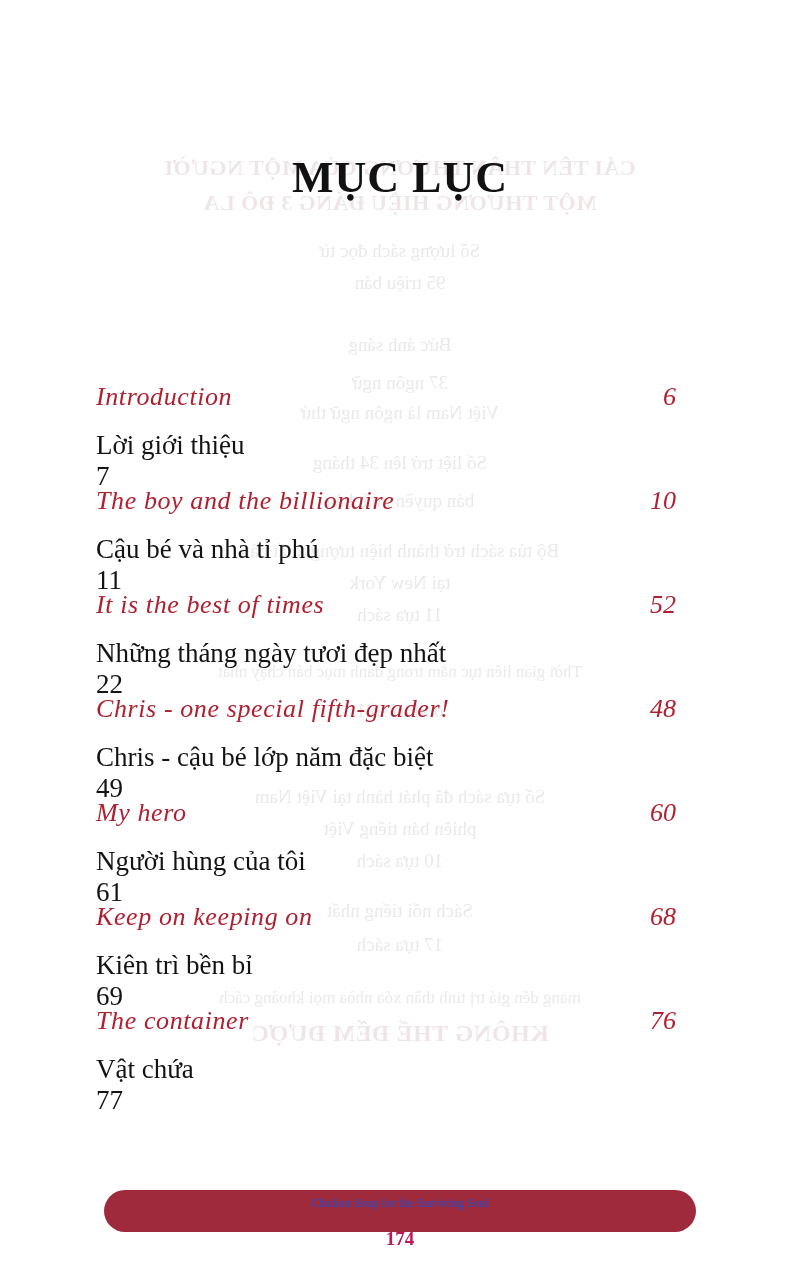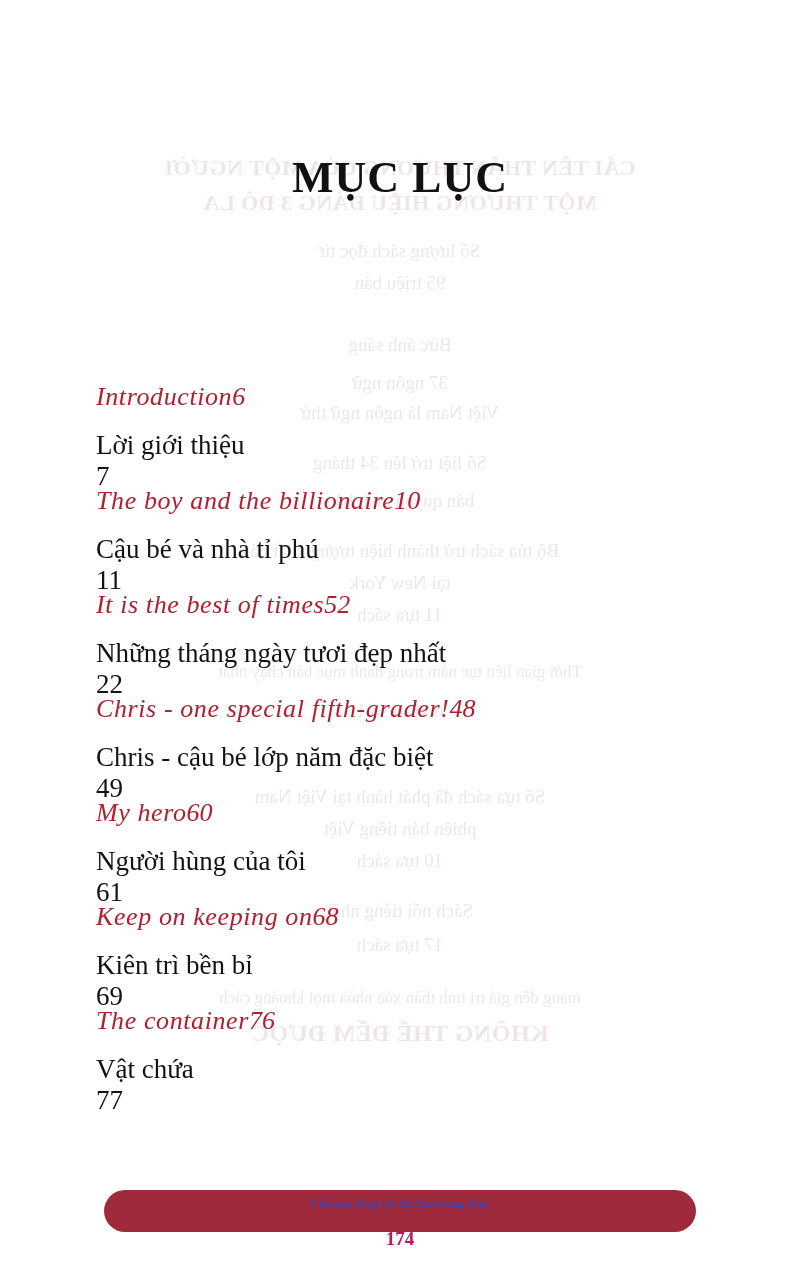--- a/index.html
+++ b/index.html
@@ -62,20 +62,21 @@
   .toc-list {
     position: absolute;
     top: 382px;
     left: 96px;
     width: 580px;
   }
 
   .toc-row {
     display: flex;
     align-items: baseline;
+    justify-content: space-between;
     height: 48px;
   }
   .toc-row .label {
     font-size: 26px;
   }
   .toc-row .page-num {
     font-size: 26px;
   }
   .toc-row.en {
     color: #b02030;

